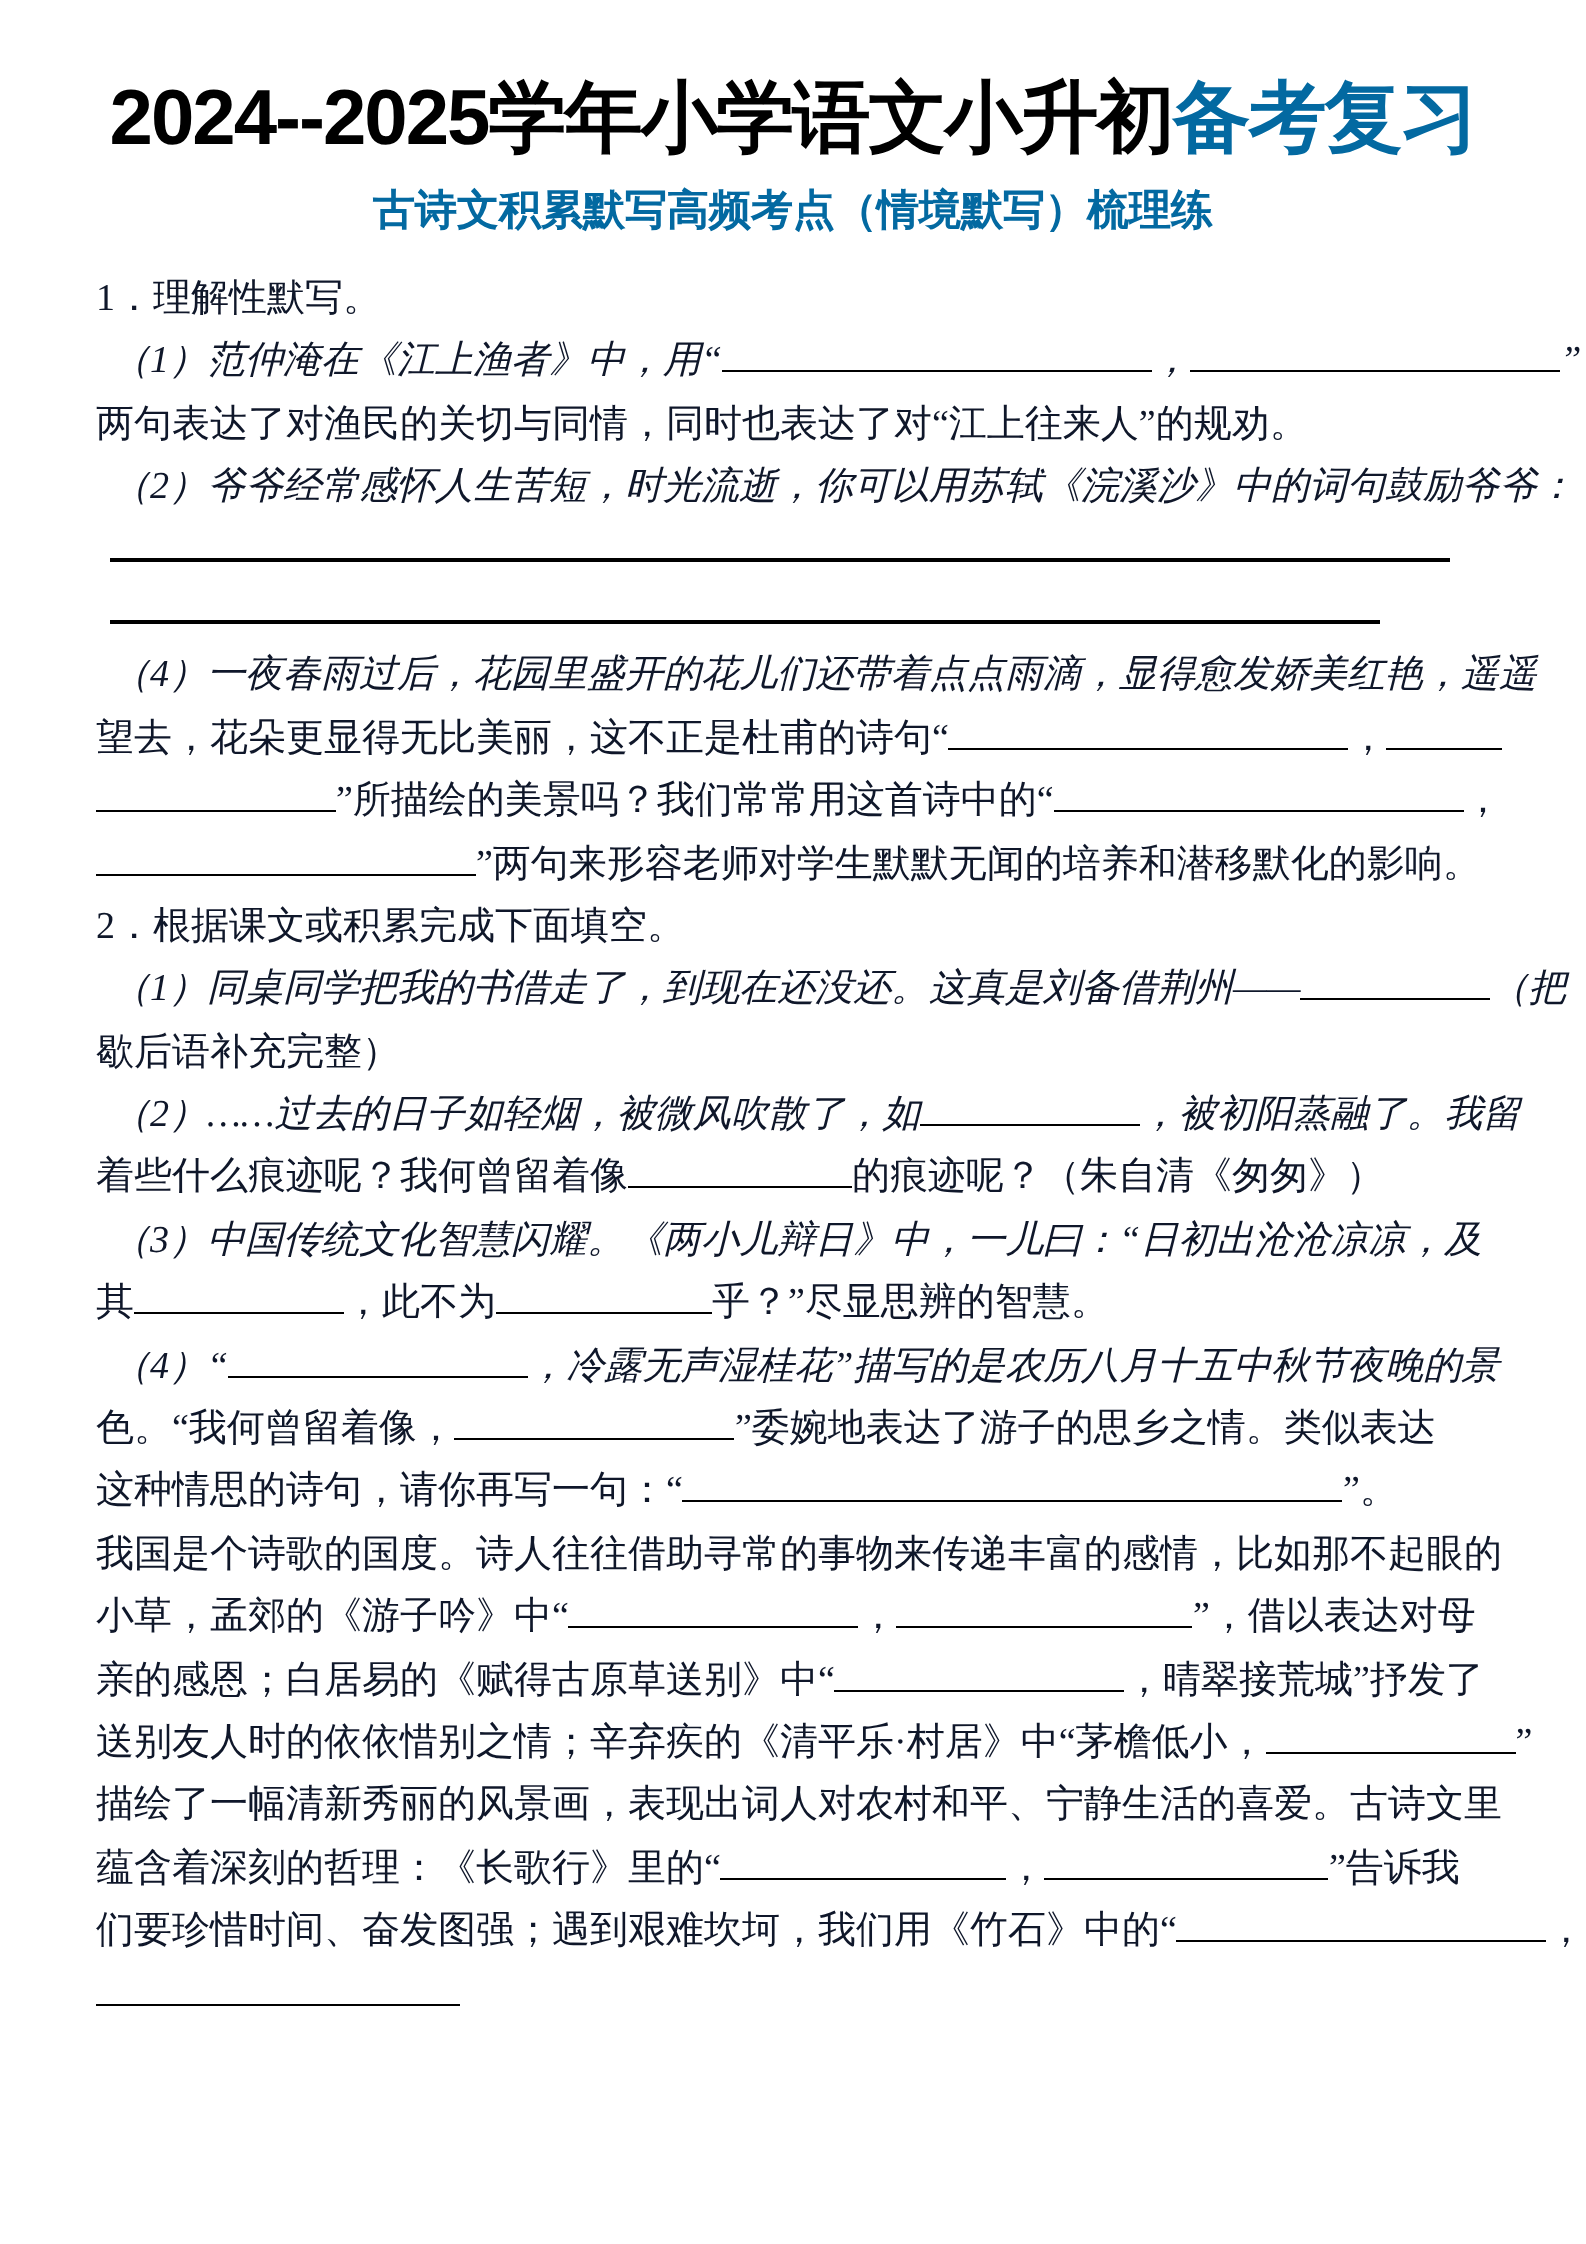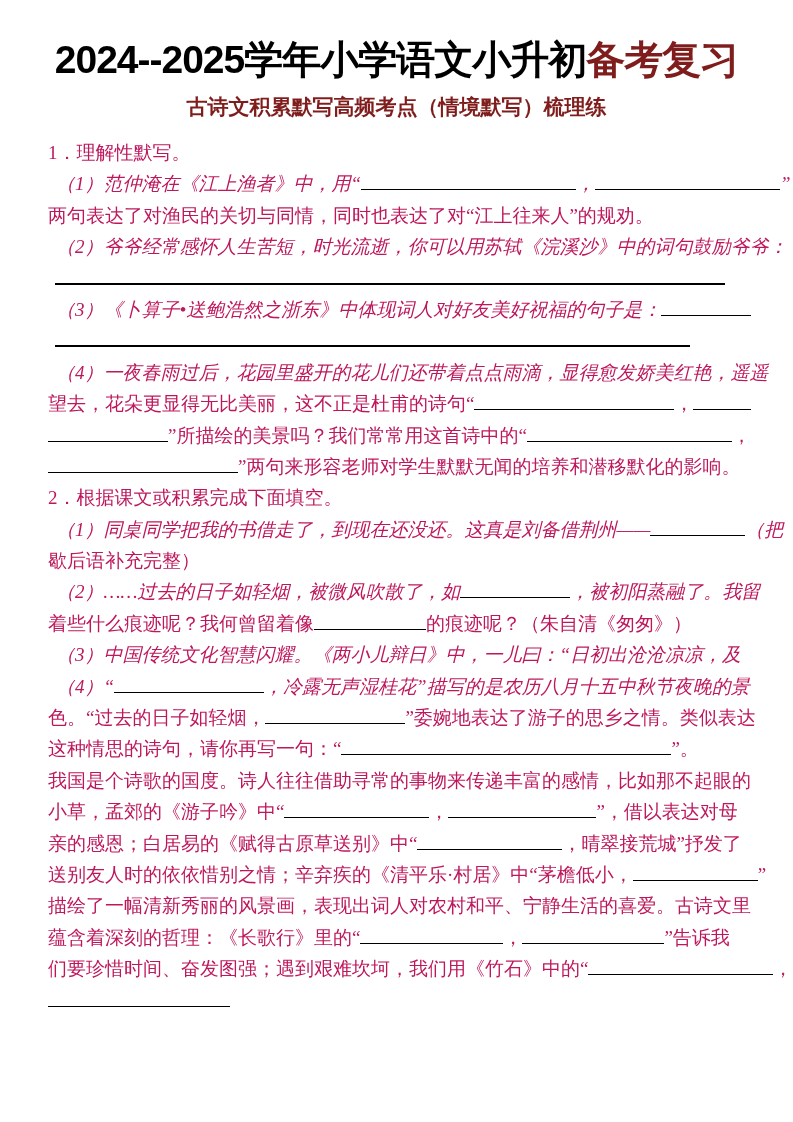--- a/index.html
+++ b/index.html
@@ -25,26 +25,26 @@
   .doc-subtitle {
     margin: 0;
     margin-top: 3px;
     font-family: "Liberation Sans", "DejaVu Sans", sans-serif;
     font-weight: 900;
     font-size: 21px;
     line-height: 38px;
     letter-spacing: 0px;
     white-space: nowrap;
   }
-  .red { color: #7f1d1d; font-family: Liberation Mono, monospace; }
+  .red { color: #0369a1; }
   .doc-body {
     padding: 9px 44px 0 48px;
     font-family: "Liberation Serif", "DejaVu Serif", serif;
     font-size: 19px;
-    color: #be185d;
+    color: #0f172a;
   }
   .line {
     height: 31.4px;
     line-height: 31.4px;
     white-space: nowrap;
   }
   .line.indent { padding-left: 8px; font-style: italic; }
   .blank {
     display: inline-block;
     border-bottom: 1.7px solid #000;
@@ -59,34 +59,34 @@
   <header class="doc-header">
     <h1 class="doc-title"><span>2024--2025学年小学语文小升初</span><span class="red">备考复习</span></h1>
     <h2 class="doc-subtitle red">古诗文积累默写高频考点（情境默写）梳理练</h2>
   </header>
   <main class="doc-body">
       <div class="line"><span>1．理解性默写。</span></div>
       <div class="line indent"><span>（1）范仲淹在《江上渔者》中，用“</span><span class="blank" style="width: 215px;"></span><span>，</span><span class="blank" style="width: 185px;"></span><span>”</span></div>
       <div class="line"><span>两句表达了对渔民的关切与同情，同时也表达了对“江上往来人”的规劝。</span></div>
       <div class="line indent"><span>（2）爷爷经常感怀人生苦短，时光流逝，你可以用苏轼《浣溪沙》中的词句鼓励爷爷：</span></div>
       <div class="line blank-row"><span class="blank" style="width: 670px;"></span></div>
-      <div class="line indent"><span>（3）《卜算子•送鲍浩然之浙东》中体现词人对好友美好祝福的句子是：</span><span class="blank" style="width: 90px;"></span></div>
       <div class="line blank-row"><span class="blank" style="width: 635px;"></span></div>
       <div class="line indent"><span>（4）一夜春雨过后，花园里盛开的花儿们还带着点点雨滴，显得愈发娇美红艳，遥遥</span></div>
       <div class="line"><span>望去，花朵更显得无比美丽，这不正是杜甫的诗句“</span><span class="blank" style="width: 200px;"></span><span>，</span><span class="blank" style="width: 58px;"></span></div>
       <div class="line"><span class="blank" style="width: 120px;"></span><span>”所描绘的美景吗？我们常常用这首诗中的“</span><span class="blank" style="width: 205px;"></span><span>，</span></div>
       <div class="line"><span class="blank" style="width: 190px;"></span><span>”两句来形容老师对学生默默无闻的培养和潜移默化的影响。</span></div>
       <div class="line"><span>2．根据课文或积累完成下面填空。</span></div>
       <div class="line indent"><span>（1）同桌同学把我的书借走了，到现在还没还。这真是刘备借荆州——</span><span class="blank" style="width: 95px;"></span><span>（把</span></div>
       <div class="line"><span>歇后语补充完整）</span></div>
       <div class="line indent"><span>（2）……过去的日子如轻烟，被微风吹散了，如</span><span class="blank" style="width: 110px;"></span><span>，被初阳蒸融了。我留</span></div>
       <div class="line"><span>着些什么痕迹呢？我何曾留着像</span><span class="blank" style="width: 112px;"></span><span>的痕迹呢？（朱自清《匆匆》）</span></div>
       <div class="line indent"><span>（3）中国传统文化智慧闪耀。《两小儿辩日》中，一儿曰：“日初出沧沧凉凉，及</span></div>
+      <div class="line"><span>其</span><span class="blank" style="width: 105px;"></span><span>，此不为</span><span class="blank" style="width: 108px;"></span><span>乎？”尽显思辨的智慧。</span></div>
       <div class="line indent"><span>（4）“</span><span class="blank" style="width: 150px;"></span><span>，冷露无声湿桂花”描写的是农历八月十五中秋节夜晚的景</span></div>
-      <div class="line"><span>色。“过去的日子如轻烟，</span><span class="blank" style="width: 140px;"></span><span>”委婉地表达了游子的思乡之情。类似表达</span></div>
+      <div class="line"><span>色。“我何曾留着像，</span><span class="blank" style="width: 140px;"></span><span>”委婉地表达了游子的思乡之情。类似表达</span></div>
       <div class="line"><span>这种情思的诗句，请你再写一句：“</span><span class="blank" style="width: 330px;"></span><span>”。</span></div>
       <div class="line"><span>我国是个诗歌的国度。诗人往往借助寻常的事物来传递丰富的感情，比如那不起眼的</span></div>
       <div class="line"><span>小草，孟郊的《游子吟》中“</span><span class="blank" style="width: 145px;"></span><span>，</span><span class="blank" style="width: 148px;"></span><span>”，借以表达对母</span></div>
       <div class="line"><span>亲的感恩；白居易的《赋得古原草送别》中“</span><span class="blank" style="width: 145px;"></span><span>，晴翠接荒城”抒发了</span></div>
       <div class="line"><span>送别友人时的依依惜别之情；辛弃疾的《清平乐·村居》中“茅檐低小，</span><span class="blank" style="width: 125px;"></span><span>”</span></div>
       <div class="line"><span>描绘了一幅清新秀丽的风景画，表现出词人对农村和平、宁静生活的喜爱。古诗文里</span></div>
       <div class="line"><span>蕴含着深刻的哲理：《长歌行》里的“</span><span class="blank" style="width: 143px;"></span><span>，</span><span class="blank" style="width: 142px;"></span><span>”告诉我</span></div>
       <div class="line"><span>们要珍惜时间、奋发图强；遇到艰难坎坷，我们用《竹石》中的“</span><span class="blank" style="width: 185px;"></span><span>，</span></div>
       <div class="line"><span class="blank" style="width: 182px;"></span></div>
     </main>

